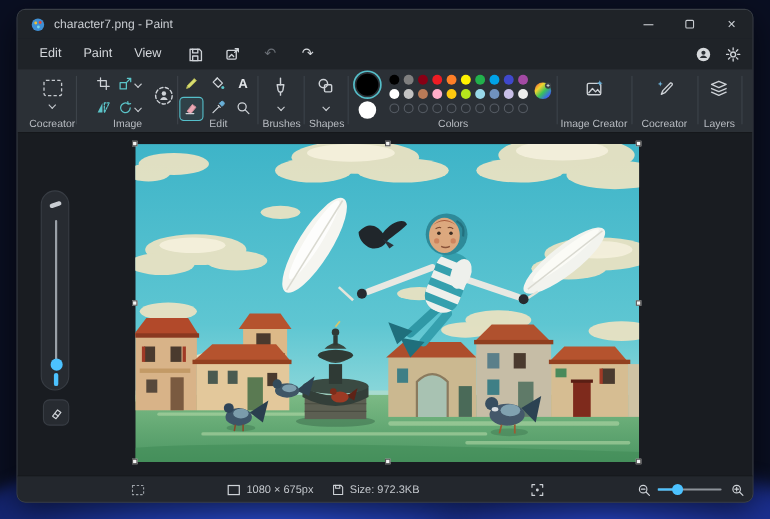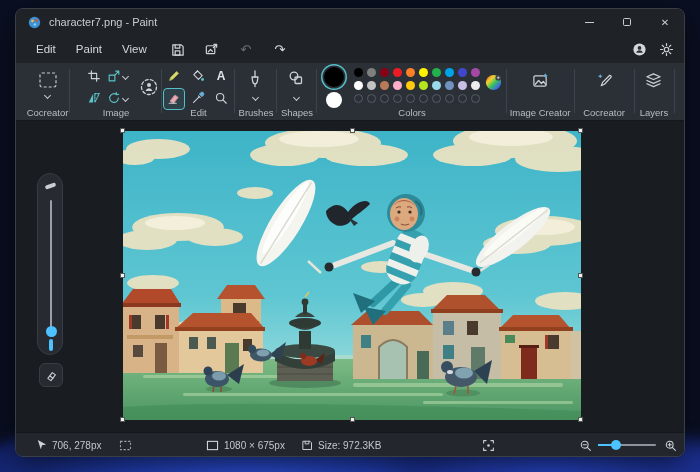--- a/index.html
+++ b/index.html
@@ -611,26 +611,20 @@
     </div>
     <div class="eraser-side-btn">
       <svg width="13" height="13" viewBox="0 0 16 16">
         <path class="ic" d="M3.5 11.5l5.5-7 3.8 2.8-5.5 7z"></path>
         <path class="ic" d="M6 8.6l3.8 2.8"></path>
       </svg>
     </div>
   </div>
 
   <div class="statusbar">
-    <div class="sb" style="left:20px">
-      <svg width="11" height="12" viewBox="0 0 12 13">
-        <path d="M2 1l3.2 10 1.4-4.2L11 6z" fill="#cfd3d8"></path>
-      </svg>
-      <span class="lbl">706, 278px</span>
-    </div>
     <div class="sb" style="left:103px">
       <svg width="13" height="11" viewBox="0 0 14 12">
         <rect x="1.5" y="1.5" width="11" height="9" fill="none" stroke="#9da2a8" stroke-width="1.1" stroke-dasharray="2.4,1.8"></rect>
       </svg>
     </div>
     <div class="sb" style="left:190px">
       <svg width="13" height="11" viewBox="0 0 14 12">
         <rect x="1.5" y="1.5" width="11" height="9" fill="none" stroke="#cfd3d8" stroke-width="1.2"></rect>
       </svg>
       <span class="lbl">1080 × 675px</span>

